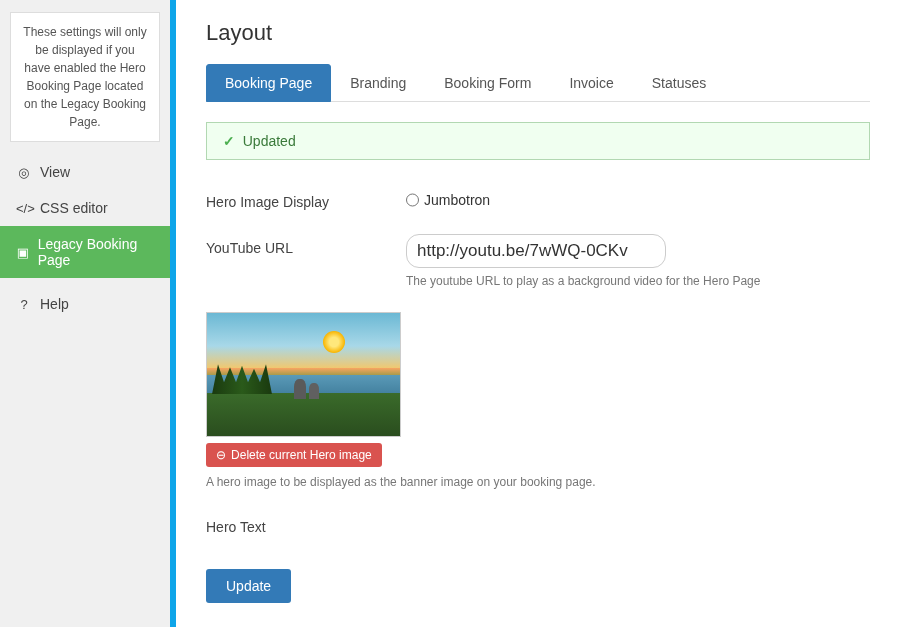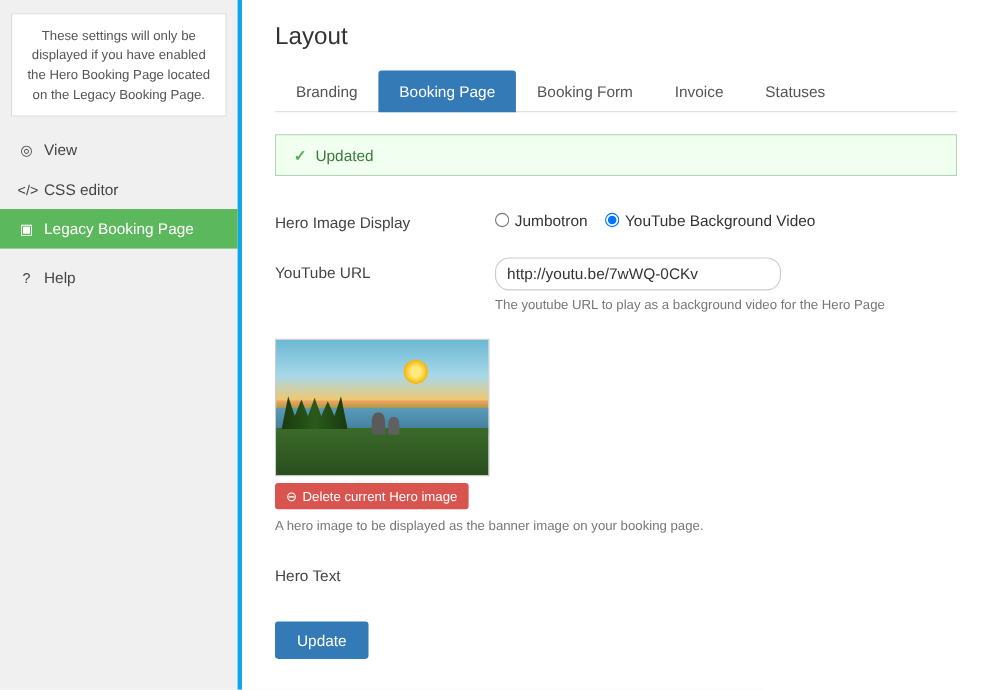--- a/index.html
+++ b/index.html
@@ -9,23 +9,23 @@
       background: #f5f5f5;
       color: #333;
       display: flex;
       height: 627px;
       width: 900px;
       overflow: hidden;
     }
 
     
     .sidebar {
-      width: 220px;
+      width: 176px;
       background: #f0f0f0;
-      border-right: 4px solid #0ea5e9;
+      border-right: 6px solid #0ea5e9;
       padding: 0;
       flex-shrink: 0;
     }
     .sidebar-notice {
       background: #fff;
       border: 1px solid #ddd;
       margin: 12px 10px;
       padding: 10px 12px;
       font-size: 12px;
       color: #555;
@@ -137,21 +137,21 @@
     }
     .radio-option input[type="radio"] {
       cursor: pointer;
     }
 
     
     .text-input {
       border: 1px solid #ccc;
       border-radius: 13px;
       padding: 6px 10px;
-      font-size: 14px;
+      font-size: 17px;
       width: 260px;
       color: #333;
       outline: none;
     }
     .help-text {
       font-size: 12px;
       color: #777;
       margin-top: 6px;
     }
 
@@ -278,45 +278,41 @@
     <span class="sidebar-icon">?</span>
     <span>Help</span>
   </div>
 </div>
 
 <div class="main">
   <h1 class="page-title">Layout</h1>
 
   
   <div class="tabs">
+    <div class="tab active">Booking Page</div>
     <div class="tab">Branding</div>
-    <div class="tab active">Booking Page</div>
     <div class="tab">Booking Form</div>
     <div class="tab">Invoice</div>
     <div class="tab">Statuses</div>
   </div>
 
   
   <div class="updated-banner">
     <span class="check-icon">✓</span>
     <span>Updated</span>
   </div>
 
   
   <div class="form-row">
     <div class="form-label">Hero Image Display</div>
     <div class="form-content">
       <div class="radio-group">
         <label class="radio-option">
           <input type="radio" name="hero_display" style="">
           <span>Jumbotron</span>
-        </label>
-        <label class="radio-option">
-          <input type="radio" name="hero_display" checked="" style="">
-          <span>YouTube Background Video</span>
         </label>
       </div>
     </div>
   </div>
 
   
   <div class="form-row">
     <div class="form-label">YouTube URL</div>
     <div class="form-content">
       <input type="text" class="text-input" value="http://youtu.be/7wWQ-0CKv" style="">

